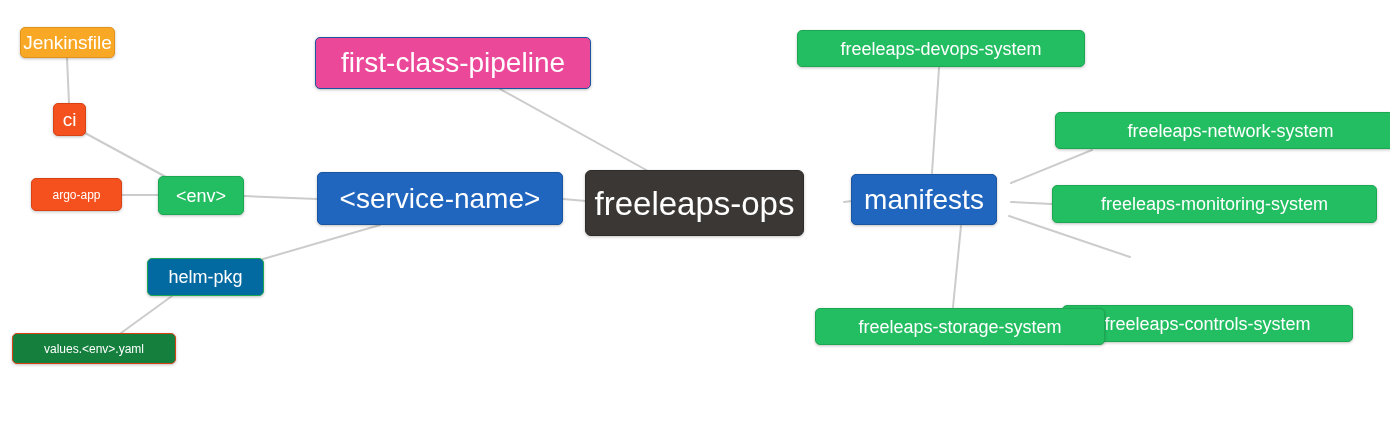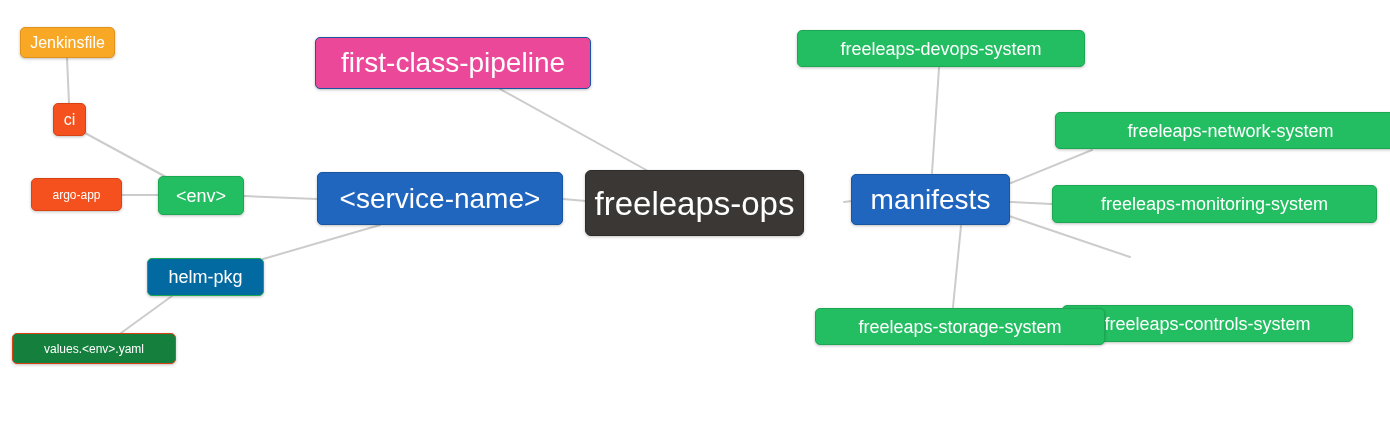--- a/index.html
+++ b/index.html
@@ -29,21 +29,21 @@
     justify-content: center;
     color: #ffffff;
     border-radius: 5px;
     box-shadow: 0 1px 3px rgba(0,0,0,0.25);
     cursor: pointer;
     white-space: nowrap;
     box-sizing: border-box;
     line-height: 1;
     user-select: none;
   }
-  .node.size-xs { font-size: 16px; }
+  .node.size-xs { font-size: 19px; }
   .node.size-sm { font-size: 12px; }
   .node.size-md { font-size: 18px; }
   .node.size-lg { font-size: 28px; }
   .node.size-xl { font-size: 33px; border-radius: 6px; }
 </style>
 </head>
 <body>
 
 <div class="canvas" id="canvas" style="width: 1390px; height: 421px; background: rgb(255, 255, 255);">
   <svg class="edge-layer" id="edge-layer" xmlns="http://www.w3.org/2000/svg" viewBox="0 0 1390 421">
@@ -65,20 +65,20 @@
   <div id="node-layer">
       <div class="node size-xs" style="left: 20px; top: 27px; width: 95px; height: 31px; background: rgb(249, 168, 38); border: 1px solid rgb(224, 146, 26); color: rgb(255, 255, 255);">Jenkinsfile</div>
       <div class="node size-xs" style="left: 53px; top: 103px; width: 33px; height: 33px; background: rgb(244, 81, 30); border: 1px solid rgb(216, 67, 21); color: rgb(255, 255, 255);">ci</div>
       <div class="node size-sm" style="left: 31px; top: 178px; width: 91px; height: 33px; background: rgb(244, 81, 30); border: 1px solid rgb(216, 67, 21); color: rgb(255, 255, 255);">argo-app</div>
       <div class="node size-md" style="left: 158px; top: 176px; width: 86px; height: 39px; background: rgb(36, 190, 98); border: 1px solid rgb(28, 168, 83); color: rgb(255, 255, 255);">&lt;env&gt;</div>
       <div class="node size-md" style="left: 147px; top: 258px; width: 117px; height: 38px; background: #0369a1; border: 1px solid rgb(28, 168, 83); color: rgb(255, 255, 255);">helm-pkg</div>
       <div class="node size-sm" style="left: 12px; top: 333px; width: 164px; height: 31px; background: #15803d; border: 1px solid rgb(216, 67, 21); color: rgb(255, 255, 255);">values.&lt;env&gt;.yaml</div>
       <div class="node size-lg" style="left: 315px; top: 37px; width: 276px; height: 52px; background: #ec4899; border: 1px solid rgb(26, 85, 160); color: rgb(255, 255, 255);">first-class-pipeline</div>
       <div class="node size-lg" style="left: 317px; top: 172px; width: 246px; height: 53px; background: rgb(32, 101, 190); border: 1px solid rgb(26, 85, 160); color: rgb(255, 255, 255);">&lt;service-name&gt;</div>
       <div class="node size-xl" style="left: 585px; top: 170px; width: 219px; height: 66px; background: rgb(59, 55, 52); border: 1px solid rgb(46, 43, 40); color: rgb(255, 255, 255);">freeleaps-ops</div>
-      <div class="node size-lg" style="left: 851px; top: 174px; width: 159px; height: 51px; background: rgb(32, 101, 190); border: 1px solid rgb(26, 85, 160); color: rgb(255, 255, 255);">manifests</div>
+      <div class="node size-lg" style="left: 851px; top: 174px; width: 146px; height: 51px; background: rgb(32, 101, 190); border: 1px solid rgb(26, 85, 160); color: rgb(255, 255, 255);">manifests</div>
       <div class="node size-md" style="left: 797px; top: 30px; width: 288px; height: 37px; background: rgb(36, 190, 98); border: 1px solid rgb(28, 168, 83); color: rgb(255, 255, 255);">freeleaps-devops-system</div>
       <div class="node size-md" style="left: 1055px; top: 112px; width: 351px; height: 37px; background: rgb(36, 190, 98); border: 1px solid rgb(28, 168, 83); color: rgb(255, 255, 255);">freeleaps-network-system</div>
       <div class="node size-md" style="left: 1052px; top: 185px; width: 325px; height: 38px; background: rgb(36, 190, 98); border: 1px solid rgb(28, 168, 83); color: rgb(255, 255, 255);">freeleaps-monitoring-system</div>
       <div class="node size-md" style="left: 1062px; top: 257px; width: 291px; height: 37px; background: rgb(36, 190, 98); border: 1px solid rgb(28, 168, 83); color: rgb(255, 255, 255); margin-top: 48px;">freeleaps-controls-system</div>
       <div class="node size-md" style="left: 815px; top: 308px; width: 290px; height: 37px; background: rgb(36, 190, 98); border: 1px solid rgb(28, 168, 83); color: rgb(255, 255, 255);">freeleaps-storage-system</div>
     </div>
 </div>
 
 </body></html>

